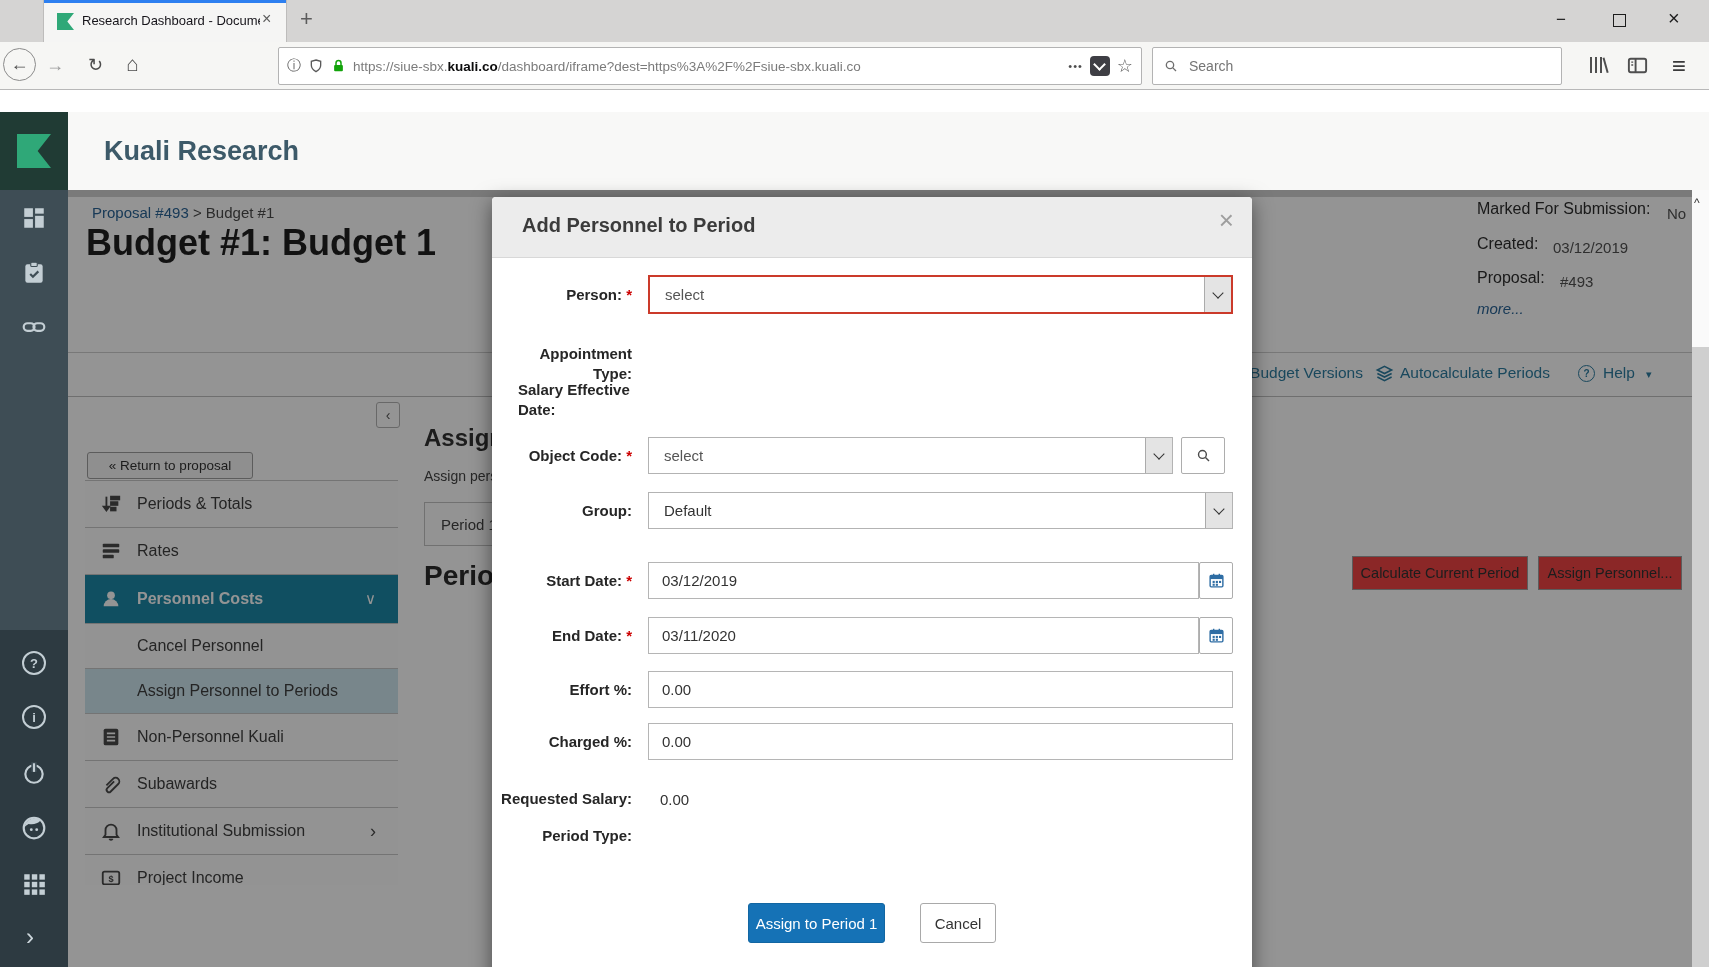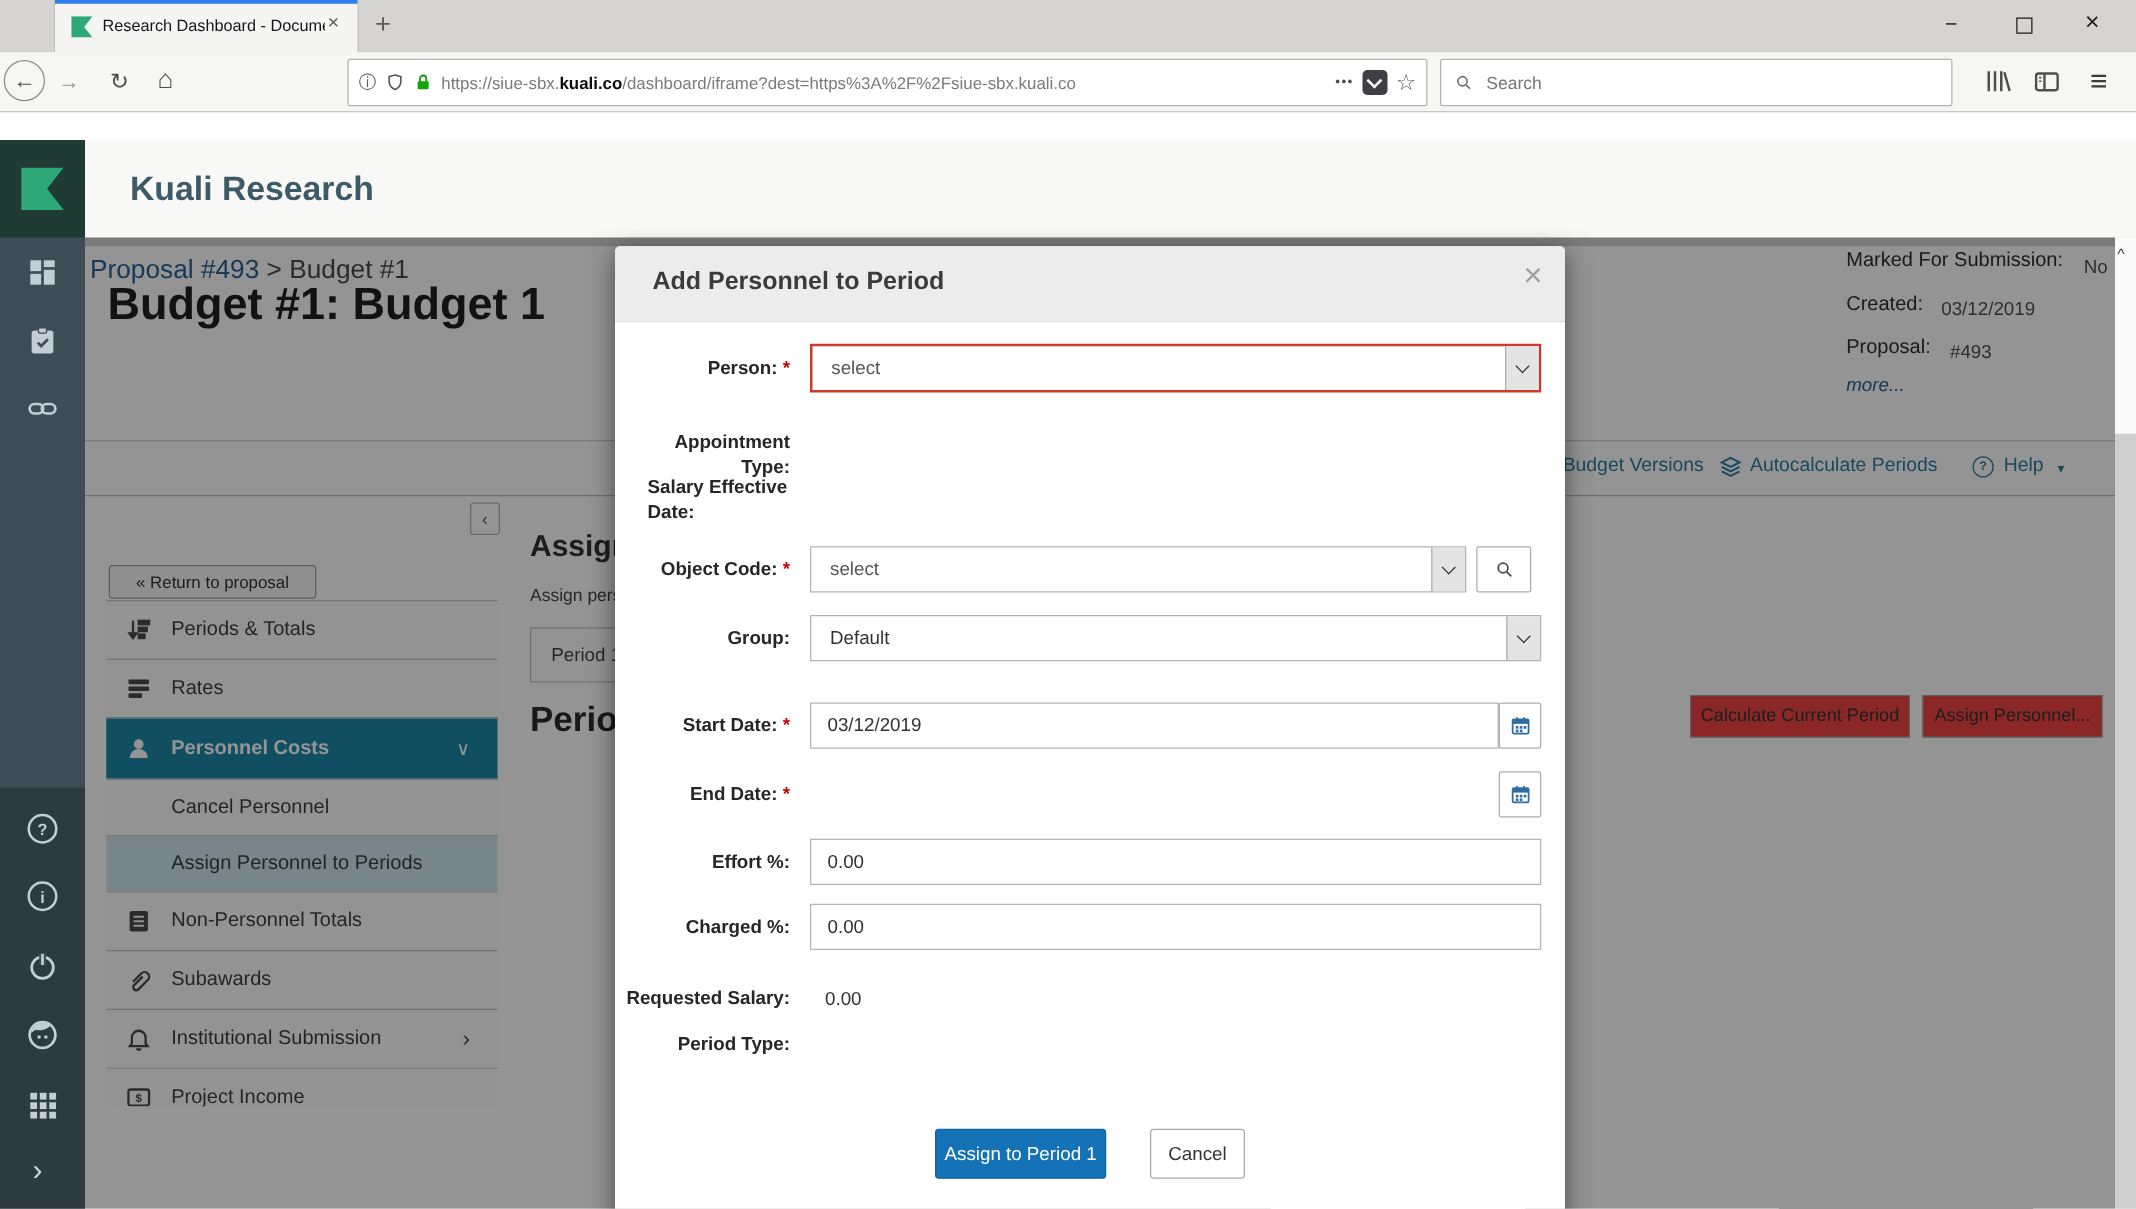--- a/index.html
+++ b/index.html
@@ -47,21 +47,21 @@
   .sidebottom{left:0;top:630px;width:68px;height:337px;background:#2d3a41}
   .ksquare{left:0;top:112px;width:68px;height:78px;background:#203b34;display:flex;align-items:center;justify-content:center}
   .sicon{left:21px;width:26px;height:26px}
   .schev{left:26px;color:#cdd7dc;font-size:24px;line-height:22px}
   .circletxt{width:24px;height:24px;border:2px solid #c3ced4;border-radius:50%;box-sizing:border-box;
              display:flex;align-items:center;justify-content:center;font-size:13px;font-weight:bold;color:#c3ced4}
 
   
   .contentbg{left:68px;top:190px;width:1624px;height:777px;background:#fff}
   .topstrip{left:68px;top:190px;width:1624px;height:7px;background:#d2d2d2}
-  .crumb{left:72px;top:204px;font-size:21px;color:#4a4a4a}
+  .crumb{left:92px;top:204px;font-size:15px;color:#4a4a4a}
   .crumb a{color:#2a6496;text-decoration:none}
   .h1{left:86px;top:222px;font-size:36px;font-weight:bold;color:#1f1f1f;white-space:nowrap}
   .sumlabel{font-size:16px;font-weight:normal;color:#2e2e2e;white-space:nowrap}
   .sumval{font-size:15px;color:#515151;white-space:nowrap}
   .more{font-size:15px;font-style:italic;color:#2a6496}
   .tbline{background:#bfbfbf;height:1px}
   .tbitem{font-size:15.5px;color:#2d7da1;white-space:nowrap}
   .helpcirc{width:17px;height:17px;border:1.5px solid #2d7da1;border-radius:50%;box-sizing:border-box;
             display:flex;align-items:center;justify-content:center;font-size:10px;font-weight:bold;color:#2d7da1}
   .caret{font-size:11px;color:#2d7da1}
@@ -311,21 +311,21 @@
   <span class="nlabel">Cancel Personnel</span>
 </div>
 <div class="ab navrow sub hl" style="top:668px;height:45px">
   <span class="nlabel">Assign Personnel to Periods</span>
 </div>
 <div class="ab navrow" style="top:713px;height:47px">
   <svg class="nicon" viewBox="0 0 24 24">
     <rect x="4" y="3" width="16" height="18" rx="2" fill="#4a4a4a"></rect>
     <path d="M7.5 8h9M7.5 12h9M7.5 16h9" stroke="#fdfdfd" stroke-width="1.8"></path>
   </svg>
-  <span class="nlabel">Non-Personnel Totals</span>
+  <span class="nlabel">Non-Personnel Kuali</span>
 </div>
 <div class="ab navrow" style="top:760px;height:47px">
   <svg class="nicon" viewBox="0 0 24 24">
     <path d="M7 13.5l7.2-7.2a4 4 0 0 1 5.7 5.7l-8.2 8.2a2.6 2.6 0 0 1-3.7-3.7l7.4-7.4" fill="none" stroke="#4a4a4a" stroke-width="2"></path>
   </svg>
   <span class="nlabel">Subawards</span>
 </div>
 <div class="ab navrow" style="top:807px;height:47px">
   <svg class="nicon" viewBox="0 0 24 24">
     <path d="M6 16v-5a6 6 0 0 1 12 0v5l1.8 2.5H4.2z" fill="none" stroke="#4a4a4a" stroke-width="2"></path>
@@ -418,20 +418,21 @@
           <rect x="15.5" y="12.5" width="3" height="3"></rect>
           <rect x="6.5" y="16.5" width="3" height="3"></rect>
           <rect x="11" y="16.5" width="3" height="3"></rect>
         </g>
     </svg>
   </div>
 
   <div class="ab mlabel" style="top:429px">
     <span>End Date:</span> <span class="req">*</span>
   </div>
+  <input class="ab minput" style="left: 156px; top: 420px; width: 551px;" value="03/11/2020">
   <div class="ab sqbtn" style="left:707px;top:420px;width:34px">
     <svg width="17" height="17" viewBox="0 0 24 24">
       <rect x="3" y="5" width="18" height="16" rx="1.5" fill="none" stroke="#2e6da4" stroke-width="2"></rect>
       <rect x="3" y="5" width="18" height="5" fill="#2e6da4"></rect>
       <line x1="8" y1="2.5" x2="8" y2="7" stroke="#2e6da4" stroke-width="2"></line>
         <line x1="16" y1="2.5" x2="16" y2="7" stroke="#2e6da4" stroke-width="2"></line>
       <g fill="#2e6da4">
           <rect x="6.5" y="12.5" width="3" height="3"></rect>
           <rect x="11" y="12.5" width="3" height="3"></rect>
           <rect x="15.5" y="12.5" width="3" height="3"></rect>

